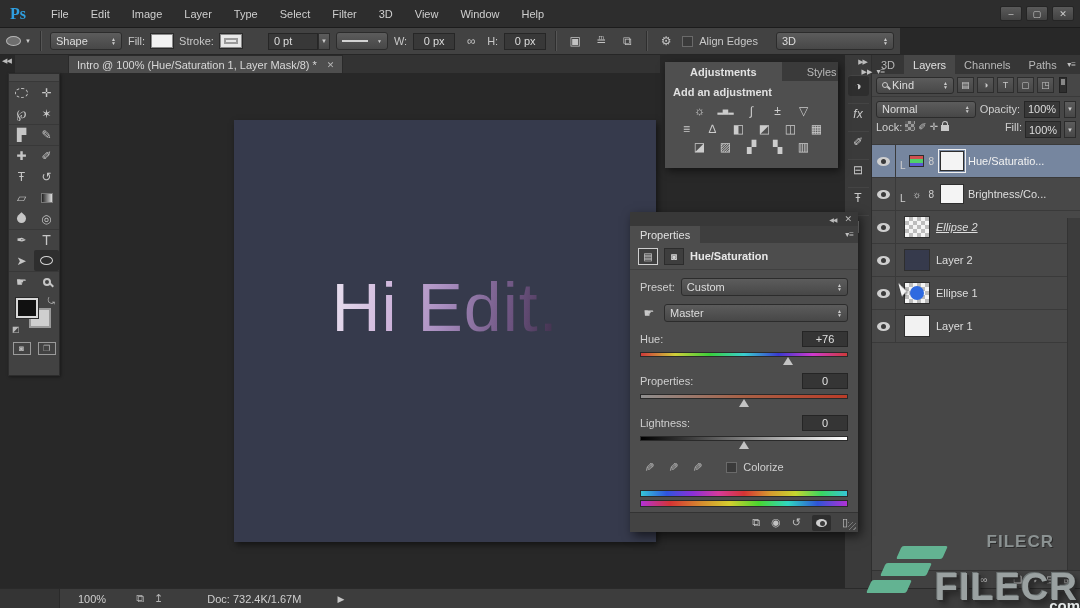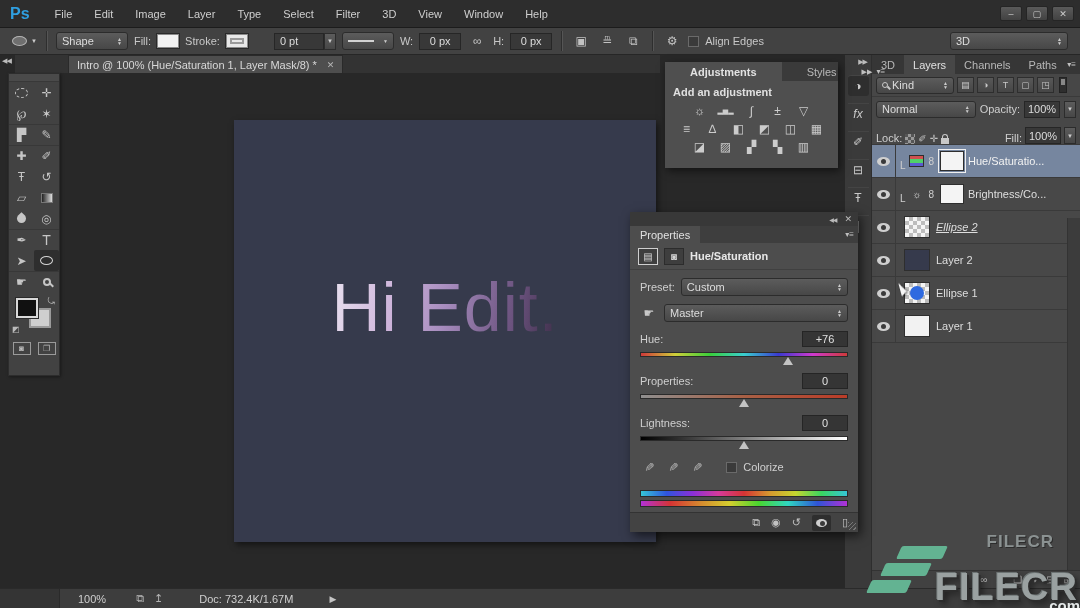--- a/index.html
+++ b/index.html
@@ -3,27 +3,27 @@
 <meta charset="utf-8">
 <style>
   * { margin:0; padding:0; box-sizing:border-box; }
   html,body { width:1080px; height:608px; overflow:hidden; background:#282828;
     font-family:"Liberation Sans", sans-serif; font-size:11px; color:#d6d6d6; }
   .r { position:absolute; }
   .flex { display:flex; align-items:center; }
 
   
   #menubar { left:0; top:0; width:1080px; height:28px; background:#2d2d2d; border-bottom:1px solid #1c1c1c; display:flex; align-items:center; }
-  #ps-logo { color:#2f9fe0; font-weight:bold; font-size:16px; margin:0 14px 0 10px; }
+  #ps-logo { color:#2f9fe0; font-weight:bold; font-size:16px; margin:0 14px 0 10px;font-family:Liberation Serif, serif; }
   .menu-item { padding:0 11px; height:28px; display:flex; align-items:center; color:#cfcfcf; cursor:default; }
   #win-controls { margin-left:auto; display:flex; gap:4px; margin-right:6px; }
   .win-btn { width:22px; height:15px; background:linear-gradient(#5a5a5a,#424242); border:1px solid #252525; border-radius:2px; display:flex; align-items:center; justify-content:center; font-size:9px; color:#ccc; }
 
   
-  #optionsbar { left:0; top:28px; width:1080px; height:27px; background:#424242; border-bottom:1px solid #262626; display:flex; align-items:center; gap:6px; padding:0 12px; }
+  #optionsbar { left:0; top:28px; width:900px; height:27px; background:#424242; border-bottom:1px solid #262626; display:flex; align-items:center; gap:6px; padding:0 6px; }
   .osep { width:1px; height:20px; background:#2e2e2e; margin:0 3px; box-shadow:1px 0 0 #555; }
   .olabel { color:#c8c8c8; }
   .swatch { width:22px; height:14px; background:#f2f2f2; border:1px solid #8a8a8a; box-shadow:0 0 0 1px #2a2a2a; }
   .swatch.stroke-sw { background:#e8e8e8; position:relative; }
   .swatch.stroke-sw::after { content:''; position:absolute; inset:3px; border:2px solid #9a9a9a; }
   .sel { background:linear-gradient(#5c5c5c,#474747); border:1px solid #2c2c2c; border-radius:3px; height:18px; display:flex; align-items:center; padding:0 5px; color:#ddd; }
   .ud { margin-left:auto; display:flex; flex-direction:column; line-height:4px; font-size:5px; color:#ccc; padding-left:6px; }
   .vbox { background:#383838; border:1px solid #262626; height:17px; min-width:42px; display:flex; align-items:center; justify-content:center; color:#ddd; }
   .mini-dd { width:12px; height:17px; background:linear-gradient(#5c5c5c,#474747); border:1px solid #2c2c2c; display:flex; align-items:center; justify-content:center; font-size:6px; color:#ccc; }
   .obtn { width:20px; height:18px; display:flex; align-items:center; justify-content:center; color:#c2c2c2; font-size:12px; }
@@ -63,21 +63,21 @@
   #canvas { left:234px; top:120px; width:422px; height:422px; background:#363a4c; box-shadow:2px 3px 6px rgba(0,0,0,.5); }
   #canvas-text { position:absolute; left:0; top:148px; width:100%; text-align:center; font-size:68px; font-weight:400; letter-spacing:1px;
     background:linear-gradient(100deg,#fbfbfd 6%,#eee9f3 20%,#cdb3da 38%,#a78cbe 50%,#6b527e 66%,#2b2034 82%,#0c0911 94%);
     -webkit-background-clip:text; background-clip:text; color:transparent; }
 
   
   #statusbar { left:0; top:588px; width:1080px; height:20px; background:#3d3d3d; border-top:1px solid #2a2a2a; display:flex; align-items:center; gap:10px; }
   #status-left-block { width:60px; height:100%; background:#343434; border-right:1px solid #2a2a2a; }
   #zoom-field { color:#cfcfcf; padding-left:8px; }
   .status-ic { color:#b5b5b5; font-size:11px; }
-  #doc-size { color:#cfcfcf; margin-left:26px; }
+  #doc-size { color:#cfcfcf; margin-left:34px; }
   #status-arrow { color:#c5c5c5; margin-left:26px; font-size:9px; }
 
   
   #dockstrip { left:845px; top:55px; width:27px; height:533px; background:#3a3a3a; border-right:1px solid #2e2e2e; }
   #dock-collapse { text-align:right; color:#bbb; font-size:7px; letter-spacing:-1px; padding:3px 4px 2px 0; }
   .dock-icon { width:21px; height:21px; margin:7px auto; display:flex; align-items:center; justify-content:center; color:#c9c9c9; font-size:12px; border-top:1px solid #444; }
   .dock-icon.active { background:#2e2e2e; border-radius:3px; }
 
   
   #layers-panel { left:872px; top:55px; width:208px; height:533px; background:#474747; }
@@ -87,21 +87,21 @@
   .panel-menu { margin-left:auto; align-self:center; margin-right:4px; color:#c0c0c0; font-size:8px; }
   #lp-filter { height:23px; display:flex; align-items:center; gap:3px; padding:0 4px; border-bottom:1px solid #3a3a3a; }
   #kind-select { width:78px; height:17px; }
   .lp-ficon { width:17px; height:16px; background:linear-gradient(#585858,#464646); border:1px solid #2e2e2e; display:flex; align-items:center; justify-content:center; font-size:9px; color:#c8c8c8; }
   .search-glyph { width:6px; height:6px; border:1.5px solid #c8c8c8; border-radius:50%; position:relative; display:inline-block; margin-right:4px; }
   .search-glyph::after { content:''; position:absolute; width:4px; height:1.5px; background:#c8c8c8; transform:rotate(45deg); right:-4px; bottom:-1px; }
   .toggle-sw { width:8px; height:16px; background:#2e2e2e; border:1px solid #222; margin-left:2px; position:relative; }
   .toggle-sw::after { content:''; position:absolute; left:1px; top:1px; width:4px; height:6px; background:#888; }
   #lp-blend { height:24px; display:flex; align-items:center; gap:4px; padding:0 4px; }
   #blend-select { width:100px; height:17px; }
-  #lp-lock { height:24px; display:flex; align-items:flex-end; gap:3px; padding:0 4px; border-bottom:1px solid #3a3a3a; }
+  #lp-lock { height:24px; display:flex; align-items:flex-start; gap:3px; padding:0 4px; border-bottom:1px solid #3a3a3a; }
   .lock-ic { color:#c0c0c0; font-size:10px; }
   .checker-sm { width:10px; height:10px; background-image:linear-gradient(45deg,#999 25%,transparent 25%,transparent 75%,#999 75%),linear-gradient(45deg,#999 25%,#555 25%,#555 75%,#999 75%); background-size:6px 6px; background-position:0 0,3px 3px; }
   .padlock { width:8px; height:6px; background:#c8c8c8; position:relative; margin-top:4px; display:inline-block; }
   .padlock::before { content:''; position:absolute; left:1px; top:-4px; width:4px; height:3px; border:1.5px solid #c8c8c8; border-bottom:none; border-radius:3px 3px 0 0; }
   .layer-row { height:33px; display:flex; align-items:center; border-bottom:1px solid #3a3a3a; background:#484848; position:relative; }
   .layer-row.selected { background:#76869f; }
   .layer-row.selected .layer-name { color:#f2f2f2; }
   .eye-col { width:24px; align-self:stretch; border-right:1px solid #3a3a3a; display:flex; align-items:center; justify-content:center; }
   .eye { width:13px; height:9px; background:#cfcfcf; border-radius:50%; position:relative; display:inline-block; }
   .eye::after { content:''; position:absolute; width:5px; height:5px; background:#3a3a3a; border-radius:50%; left:4px; top:2px; }

